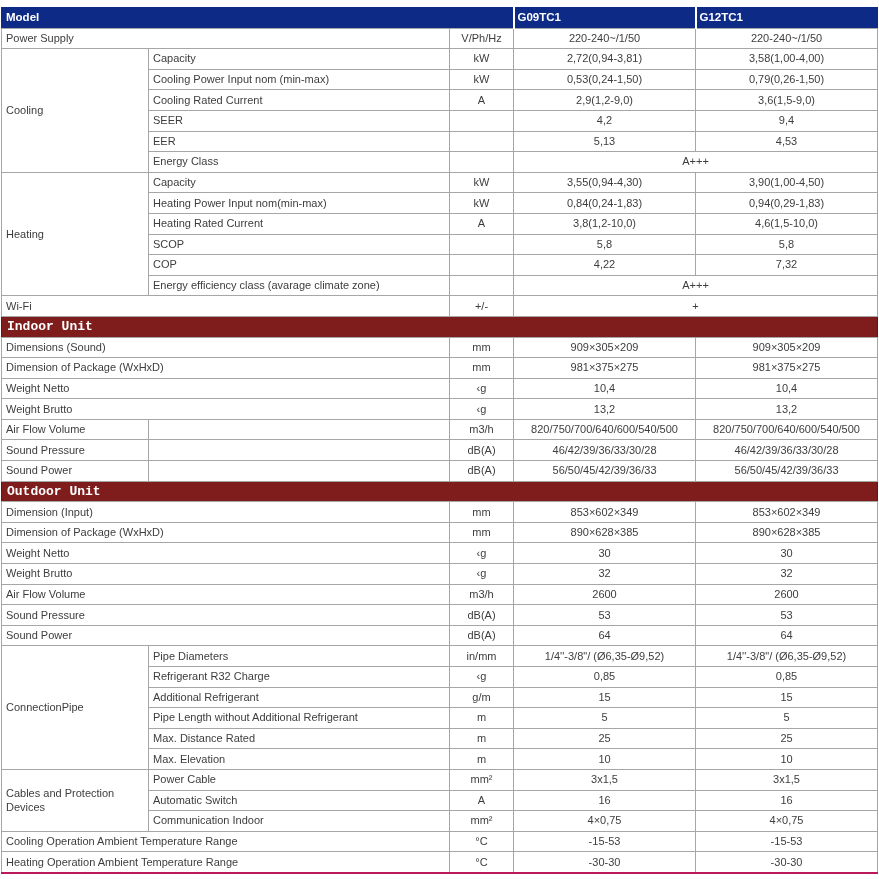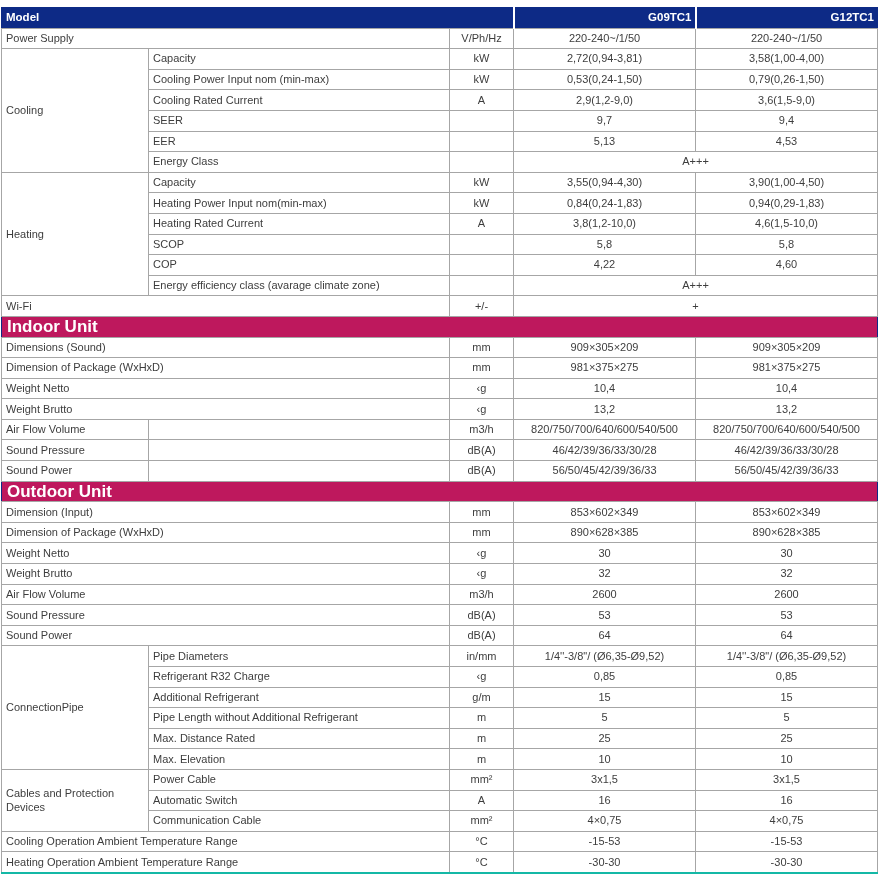--- a/index.html
+++ b/index.html
@@ -7,25 +7,25 @@
   .wrap{padding:7px 0 0 1px;}
   table{border-collapse:collapse;table-layout:fixed;width:876px;font-size:11px;color:#3d3d3d;}
   td{border:1px solid #a6a6a6;height:19.6px;padding:0 3px;vertical-align:middle;
      white-space:nowrap;overflow:hidden;line-height:1;}
   td.lbl{text-align:left;padding-left:4px;}
   td.unit,td.val{text-align:center;}
   td.grp{vertical-align:middle;padding-left:4px;margin-left:34px;}
   td.grp.wrap2{white-space:normal;line-height:1.3;}
   tr.head td{background:#0d2a86;color:#ffffff;font-weight:bold;
      border-color:#0d2a86;border-bottom-color:#a6a6a6;font-size:11.5px;}
-  tr.head td.hc{text-align:right;}
+  tr.head td.hc{text-align:left;}
   tr.head td.sep{border-left:2px solid #ffffff;}
-  tr.section td{background:#be185d;color:#ffffff;font-weight:bold;
-     border-left-color:#0d2a86;border-right-color:#0d2a86;font-size:17px;padding-left:5px;}
-  tr.lastrow td{border-bottom:2px solid #14b8a6;}
+  tr.section td{background:#7f1d1d;color:#ffffff;font-weight:bold;
+     border-left-color:#0d2a86;border-right-color:#0d2a86;font-size:13px;padding-left:5px;font-family:Liberation Mono, monospace;}
+  tr.lastrow td{border-bottom:2px solid #be185d;}
 </style>
 </head>
 <body>
 
 <div class="wrap">
 <table>
 <colgroup>
   <col style="width:147px">
         <col style="width:301px">
         <col style="width:64px">
@@ -62,21 +62,21 @@
 </tr>
 <tr>
   <td class="lbl">Cooling Rated Current</td>
   <td class="unit">A</td>
   <td class="val">2,9(1,2-9,0)</td>
   <td class="val">3,6(1,5-9,0)</td>
 </tr>
 <tr>
   <td class="lbl">SEER</td>
   <td class="unit"></td>
-  <td class="val">9,7</td>
+  <td class="val">4,2</td>
   <td class="val">9,4</td>
 </tr>
 <tr>
   <td class="lbl">EER</td>
   <td class="unit"></td>
   <td class="val">5,13</td>
   <td class="val">4,53</td>
 </tr>
 <tr>
   <td class="lbl">Energy Class</td>
@@ -106,21 +106,21 @@
 <tr>
   <td class="lbl">SCOP</td>
   <td class="unit"></td>
   <td class="val">5,8</td>
   <td class="val">5,8</td>
 </tr>
 <tr>
   <td class="lbl">COP</td>
   <td class="unit"></td>
   <td class="val">4,22</td>
-  <td class="val">4,60</td>
+  <td class="val">7,32</td>
 </tr>
 <tr>
   <td class="lbl">Energy efficiency class (avarage climate zone)</td>
   <td class="unit"></td>
   <td colspan="2" class="val">A+++</td>
 </tr>
 
 <tr>
   <td colspan="2" class="lbl">Wi-Fi</td>
   <td class="unit">+/-</td>
@@ -269,21 +269,21 @@
   <td class="val">3x1,5</td>
   <td class="val">3x1,5</td>
 </tr>
 <tr>
   <td class="lbl">Automatic Switch</td>
   <td class="unit">A</td>
   <td class="val">16</td>
   <td class="val">16</td>
 </tr>
 <tr>
-  <td class="lbl">Communication Cable</td>
+  <td class="lbl">Communication Indoor</td>
   <td class="unit">mm²</td>
   <td class="val">4×0,75</td>
   <td class="val">4×0,75</td>
 </tr>
 
 <tr>
   <td colspan="2" class="lbl">Cooling Operation Ambient Temperature Range</td>
   <td class="unit">°C</td>
   <td class="val">-15-53</td>
   <td class="val">-15-53</td>

